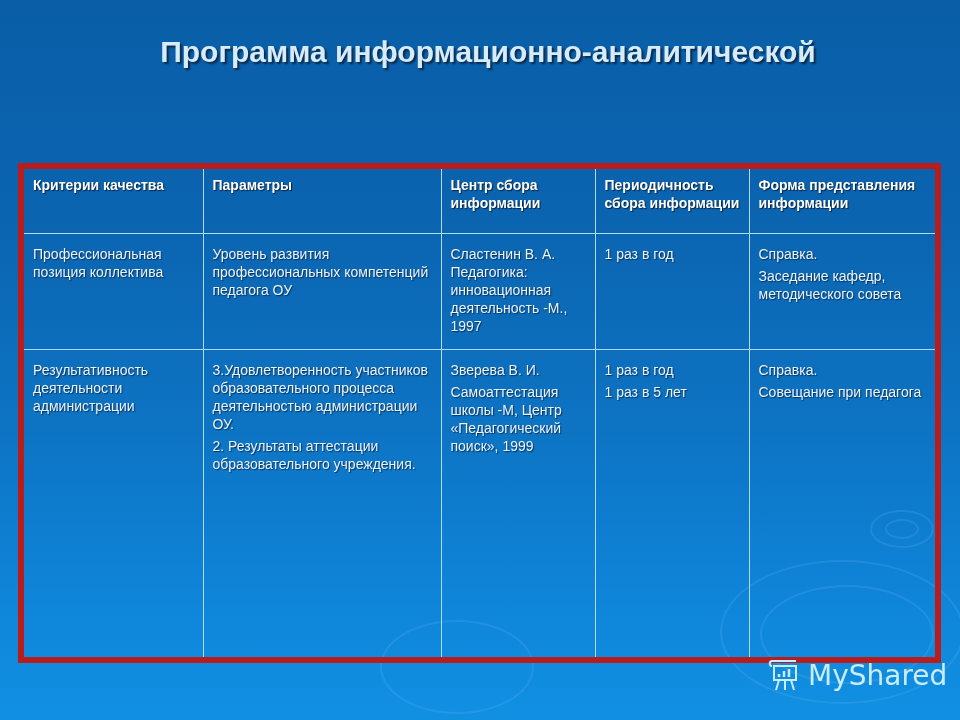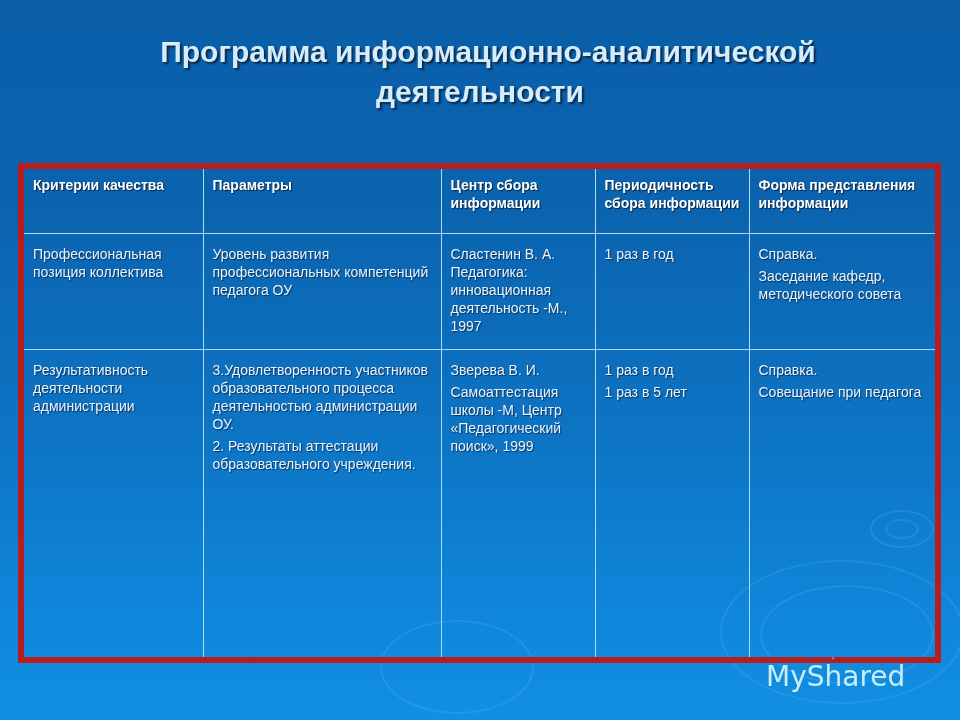--- a/index.html
+++ b/index.html
@@ -69,36 +69,34 @@
     .watermark {
       position: absolute;
       left: 766px;
       top: 657px;
       height: 36px;
       display: flex;
       align-items: center;
       color: #c8ecf8;
       font-size: 28px;
       font-family: "DejaVu Sans", sans-serif;
-      flex-direction: column;
     }
     .watermark svg { margin-right: 6px; }
   </style>
 </head>
 <body>
 
 <div class="ripple" style="left:870px;top:510px;width:60px;height:34px;"></div>
 <div class="ripple" style="left:885px;top:519px;width:30px;height:16px;"></div>
 <div class="ripple" style="left:720px;top:560px;width:240px;height:140px;"></div>
 <div class="ripple" style="left:760px;top:585px;width:170px;height:95px;"></div>
 <div class="ripple" style="left:380px;top:620px;width:150px;height:90px;"></div>
 
 <div class="title">
   <div class="l1">Программа информационно-аналитической</div>
-  <div>деятельности</div>
 </div>
 
 <table class="main">
   <colgroup>
     <col style="width:182px">
     <col style="width:238px">
     <col style="width:154px">
     <col style="width:154px">
     <col style="width:189px">
   </colgroup>

